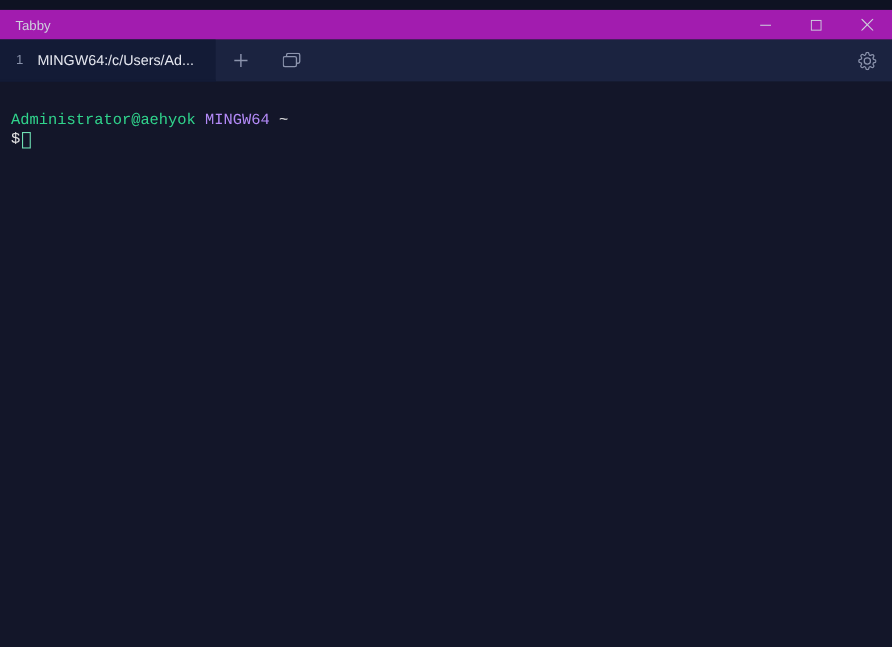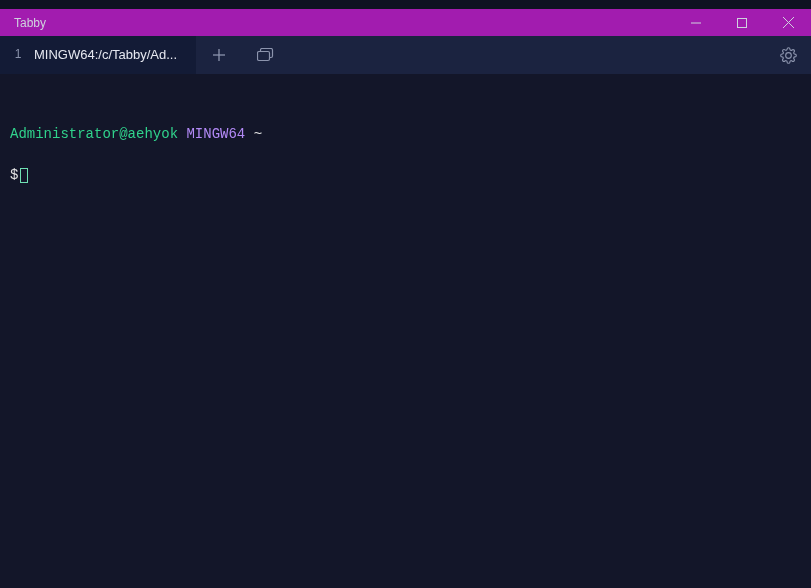--- a/index.html
+++ b/index.html
@@ -97,21 +97,20 @@
     }
     .terminal {
       padding: 28px 10px 10px 10px;
       font-family: Consolas, "Liberation Mono", monospace;
       font-size: 14px;
       line-height: 17px;
       color: #e0e0e0;
     }
     .term-line {
       white-space: pre;
-      margin-top: 24px;
     }
     .user-host {
       color: #30d38c;
     }
     .shell-name {
       color: #b38af7;
     }
     .path-tilde {
       color: #e4e4e4;
     }
@@ -150,21 +149,21 @@
         <line x1="0" y1="0" x2="11" y2="11" stroke="currentColor" stroke-width="1"></line>
         <line x1="11" y1="0" x2="0" y2="11" stroke="currentColor" stroke-width="1"></line>
       </svg>
     </div>
   </div>
 </div>
 
 <div class="tabbar">
   <div class="tab">
     <span class="tab-index">1</span>
-    <span class="tab-title">MINGW64:/c/Tabby/Ad...</span>
+    <span class="tab-title">MINGW64:/c/Users/Ad...</span>
   </div>
   <div class="tabbar-btn">
     <svg width="14" height="14" viewBox="0 0 14 14">
       <line x1="7" y1="1" x2="7" y2="13" stroke="currentColor" stroke-width="1.3"></line>
       <line x1="1" y1="7" x2="13" y2="7" stroke="currentColor" stroke-width="1.3"></line>
     </svg>
   </div>
   <div class="tabbar-btn">
     <svg width="17" height="14" viewBox="0 0 17 14">
       <rect x="3.5" y="0.5" width="12" height="9" rx="1.5" fill="none" stroke="currentColor" stroke-width="1.2"></rect>

